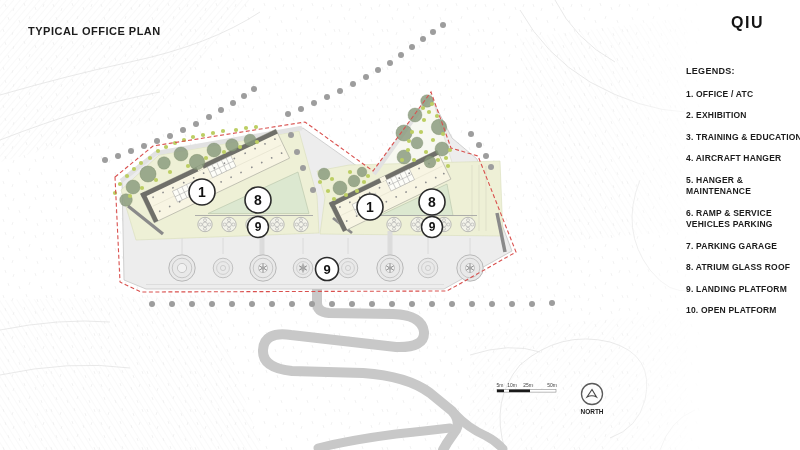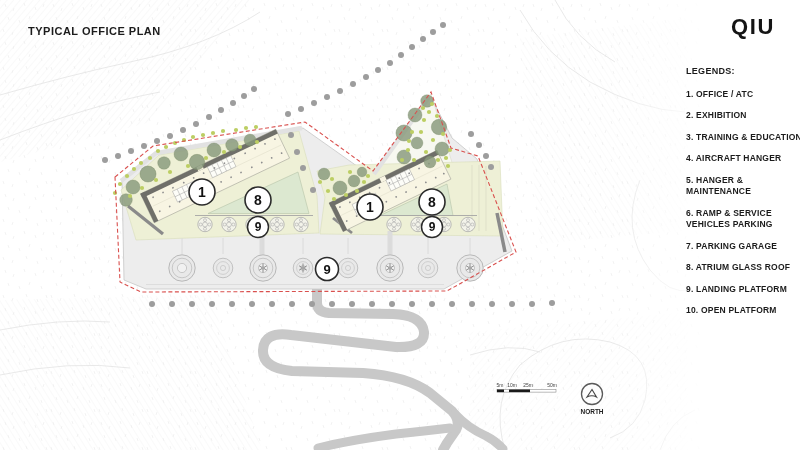--- a/index.html
+++ b/index.html
@@ -1,21 +1,21 @@
 <!DOCTYPE html>
 <html><head>
 <meta charset="utf-8">
 <style>
   html,body{margin:0;padding:0;background:#fff;}
   #stage{position:relative;width:800px;height:450px;background:#ffffff;overflow:hidden;
          font-family:"Liberation Sans",sans-serif;}
   #plan-svg{position:absolute;left:0;top:0;}
   .page-title{position:absolute;left:28px;top:25px;font-size:11px;font-weight:700;
               letter-spacing:.5px;color:#1c1c1c;}
-  .logo{position:absolute;left:731px;top:14px;font-size:22px;font-weight:700;
+  .logo{position:absolute;left:731px;top:14px;font-size:16px;font-weight:700;
         letter-spacing:1.6px;color:#141414;}
   .legend{position:absolute;left:686px;top:66px;width:116px;color:#1b1b1b;}
   .legend-heading{font-size:9px;font-weight:700;letter-spacing:.3px;margin-bottom:13px;}
   .legend-item{font-size:8.5px;font-weight:700;letter-spacing:.2px;line-height:1.35;
                margin-bottom:10px;}
   svg text{font-family:"Liberation Sans",sans-serif;}
   .bubble-num{font-weight:700;fill:#111;}
 </style>
 </head>
 <body>

